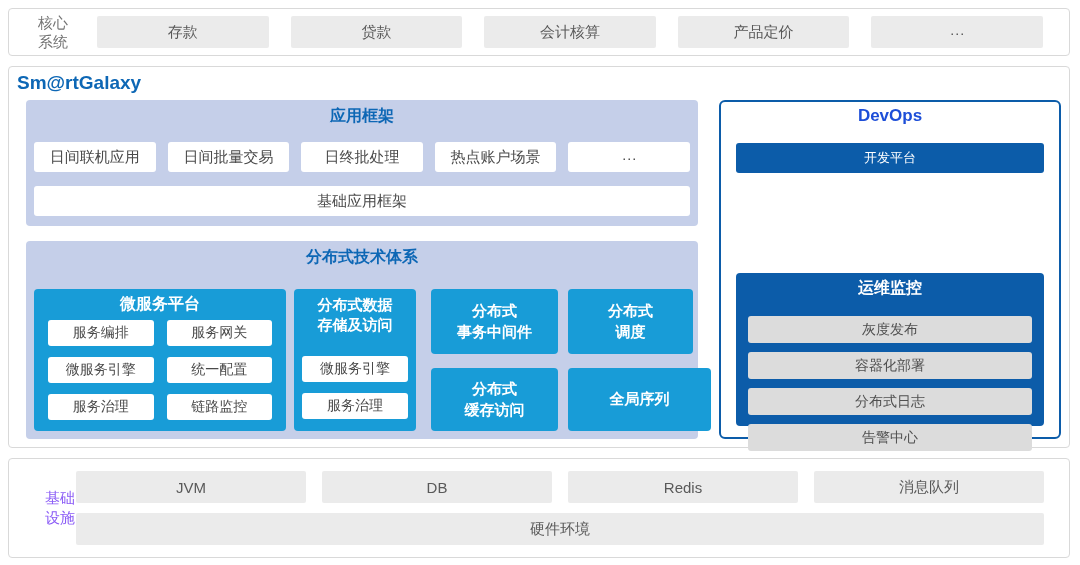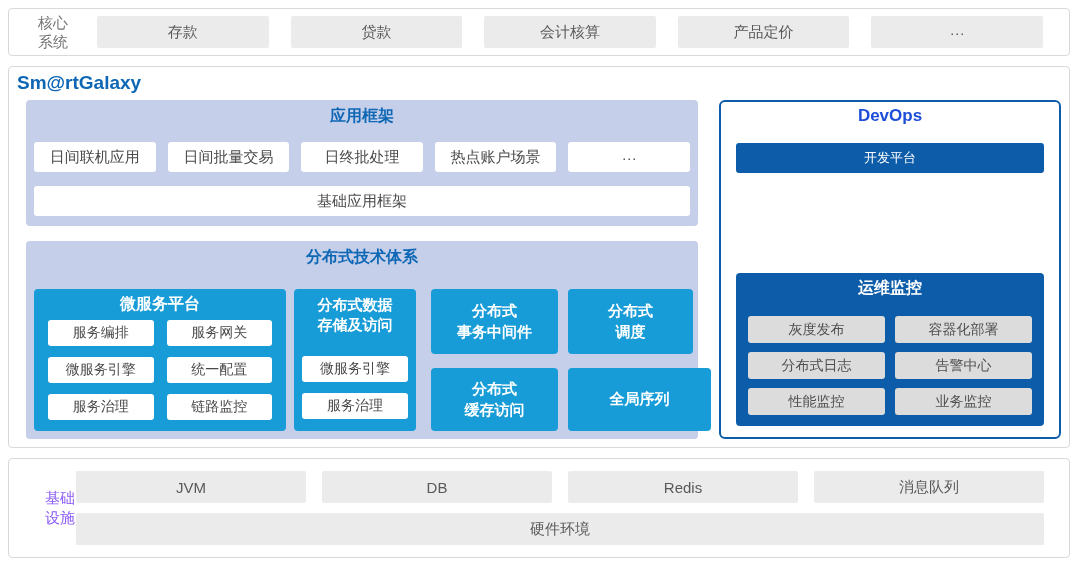--- a/index.html
+++ b/index.html
@@ -50,21 +50,21 @@
 
   
   .devops { position:absolute; left:710px; top:33px; width:342px; height:339px; background:#fff; border:2px solid #0c5ca9; border-radius:6px; }
   .devops-title { font-weight:bold; font-size:17px; color:#1d4ed8; text-align:center; padding-top:4px; }
   .dark { background:#0c5ca9; border-radius:3px; color:#fff; font-size:13px; display:flex; align-items:center; justify-content:center; }
   .dev-platform { position:absolute; left:15px; right:15px; top:41px; height:30px; }
   .tools-grid { position:absolute; left:15px; right:15px; top:84px; display:grid; grid-template-columns:1fr 1fr; column-gap:15px; row-gap:13px; }
   .tools-grid .dark { height:30px; }
   .ops { position:absolute; left:15px; right:15px; top:171px; height:153px; background:#0c5ca9; border-radius:4px; }
   .ops-title { font-weight:bold; font-size:16px; color:#fff; text-align:center; padding-top:5px; }
-  .ops-grid { position:absolute; left:12px; right:12px; top:43px; display:grid; grid-template-columns:1fr 1fr; column-gap:10px; row-gap:9px; }
+  .ops-grid { position:absolute; left:12px; right:12px; top:43px; display:grid; grid-template-columns:1fr; column-gap:10px; row-gap:9px; }
   .graychip { height:27px; background:#dcdcdc; border-radius:3px; color:#4f4f4f; font-size:14px; display:flex; align-items:center; justify-content:center; }
 
   
   .bottom-bar { left:8px; top:458px; width:1062px; height:100px; }
   .infra-label { position:absolute; left:22px; top:50%; transform:translateY(-50%); width:44px; font-size:15px; color:#8b5cf6; line-height:1.35; text-align:right; }
   .infra-row1 { position:absolute; left:67px; right:25px; top:12px; height:32px; display:flex; gap:16px; }
   .infra-row1 .gbox { height:32px; }
   .infra-row2 { position:absolute; left:67px; right:25px; top:54px; height:32px; background:#ebebeb; border-radius:2px; color:#595959; font-size:15px; display:flex; align-items:center; justify-content:center; }
 </style>
 </head>

